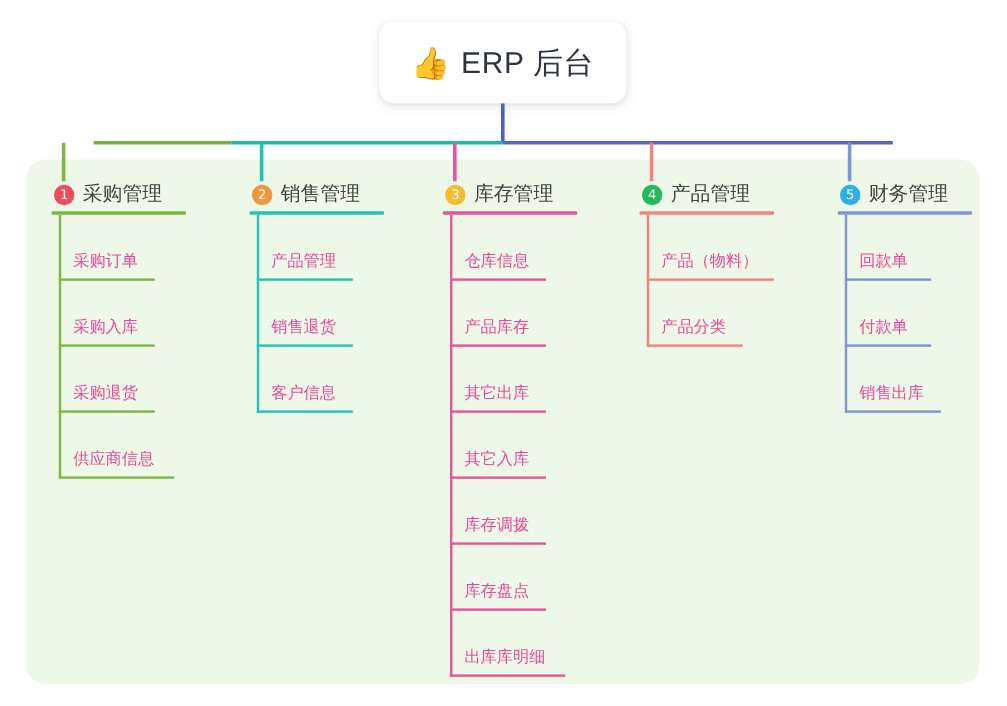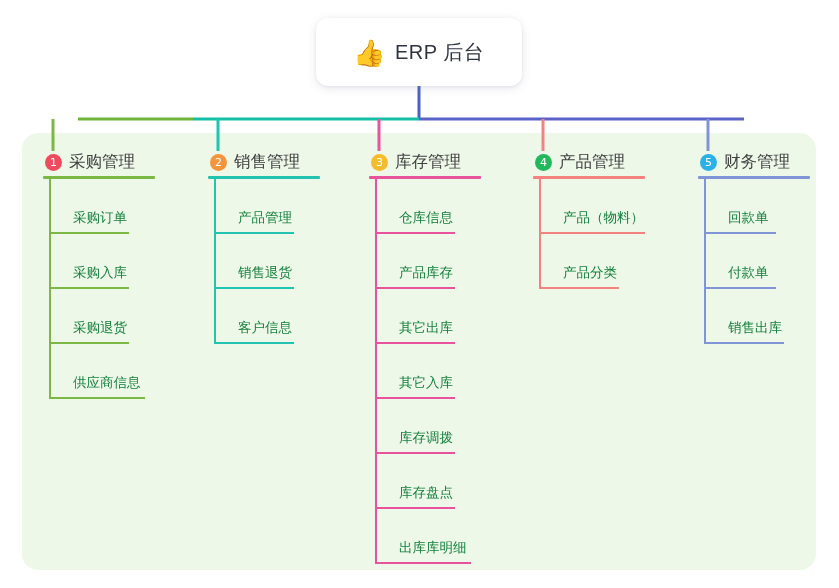--- a/index.html
+++ b/index.html
@@ -51,21 +51,21 @@
     gap: 9px;
     box-sizing: border-box;
   }
   .root-emoji {
     font-size: 26px;
     line-height: 1;
     display: inline-block;
     transform: translateY(1px);
   }
   .root-title {
-    font-size: 20px;
+    font-size: 25px;
     color: #2e3440;
     letter-spacing: 0.5px;
     white-space: nowrap;
   }
 
   
   #connectors {
     position: absolute;
     left: 0; top: 0;
     width: 839px;
@@ -116,24 +116,24 @@
     position: relative;
     margin-top: 0;
   }
   .item {
     position: relative;
     height: 55px;
     box-sizing: border-box;
   }
   .item-label {
     position: absolute;
-    left: 30px;
+    left: 18px;
     bottom: 7px;
     font-size: 13.5px;
-    color: #15803d;
+    color: #ec4899;
     white-space: nowrap;
   }
   .item-rule {
     position: absolute;
     left: 6px;
     bottom: 0;
     height: 1.6px;
   }
   .item-spine {
     position: absolute;

